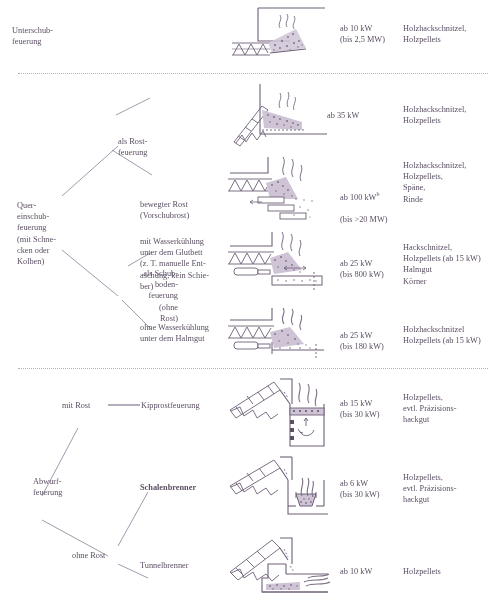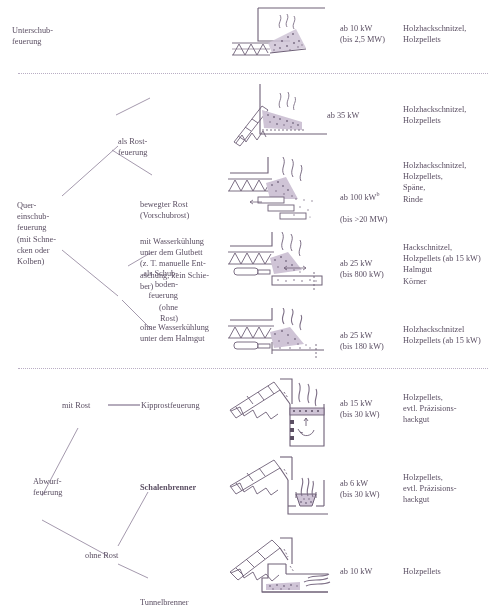--- a/index.html
+++ b/index.html
@@ -401,21 +401,21 @@
       </g>
     </svg>
   </div>
 
   <div class="lbl w3" style="left:340px;top:398px;">ab 15 kW
 (bis 30 kW)</div>
   <div class="lbl w6" style="left:403px;top:392px;">Holzpellets,
 evtl. Präzisions-
 hackgut</div>
 
-  <div class="lbl w5" style="left:72px;top:550px;margin-left:13px;">ohne Rost</div>
+  <div class="lbl w5" style="left:72px;top:550px;">ohne Rost</div>
 
   <div class="lbl w6" style="left:140px;top:482px;font-weight:bold;">Schalenbrenner</div>
 
   <div class="ill" style="left:228px;top:452px;width:104px;height:76px;">
     <svg width="104" height="76" viewBox="0 0 104 76">
       <g stroke="#6e6077" stroke-width="0.9" fill="none">
         <path d="M2 34 L46 8"></path>
         <path d="M8 42 L52 16"></path>
         <path d="M2 34 L8 42"></path>
         <path d="M46 8 L52 16"></path>
@@ -457,21 +457,21 @@
       </g>
     </svg>
   </div>
 
   <div class="lbl w3" style="left:340px;top:478px;">ab 6 kW
 (bis 30 kW)</div>
   <div class="lbl w6" style="left:403px;top:472px;">Holzpellets,
 evtl. Präzisions-
 hackgut</div>
 
-  <div class="lbl w6" style="left:140px;top:597px;">Tunnelbrenner</div>
+  <div class="lbl w6" style="left:140px;top:560px;">Tunnelbrenner</div>
 
   <div class="ill" style="left:228px;top:534px;width:104px;height:70px;">
     <svg width="104" height="70" viewBox="0 0 104 70">
       <g stroke="#6e6077" stroke-width="0.9" fill="none">
         <path d="M2 38 L44 6"></path>
         <path d="M10 46 L52 14"></path>
         <path d="M2 38 L10 46"></path>
         <path d="M44 6 L52 14"></path>
         <path d="M8 34 L16 42 M18 25 L26 33 M29 17 L37 25"></path>
         <path d="M3 39 L12 35 L16 44 L25 38 L29 46 L38 40 L44 47 L51 41"></path>

